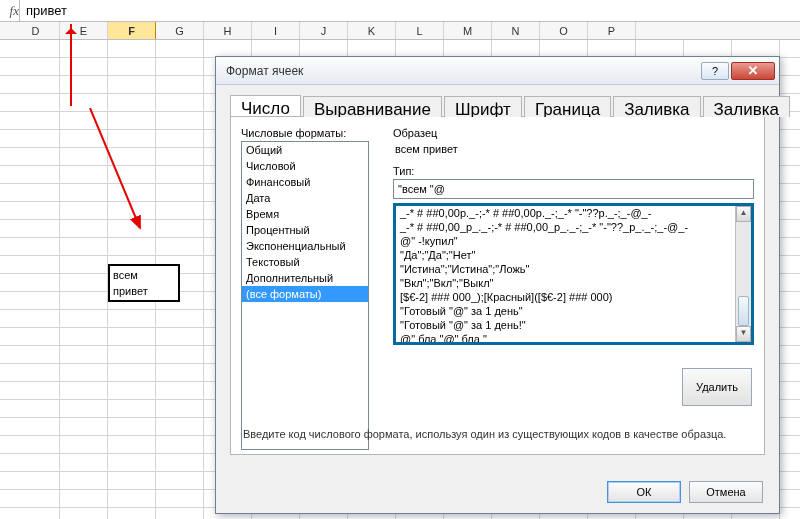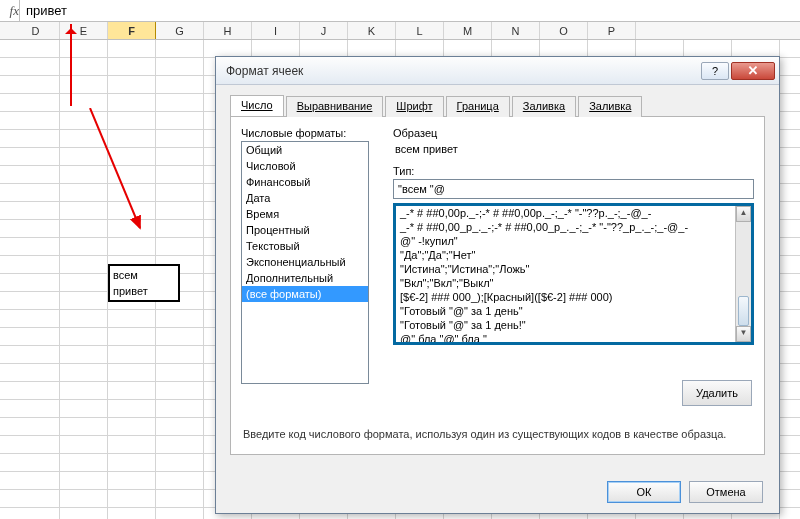--- a/index.html
+++ b/index.html
@@ -29,41 +29,41 @@
 
   
   .dialog { position: absolute; left: 215px; top: 56px; width: 565px; height: 458px; border: 1px solid #6b7f96; background: #f0f0f0; box-shadow: 2px 2px 8px rgba(0,0,0,0.3); }
   .titlebar { height: 28px; background: linear-gradient(#fdfdfd,#e4ebf3); display: flex; align-items: center; padding: 0 4px 0 10px; border-bottom: 1px solid #c0c8d4; }
   .titlebar .title { flex: 1; font-size: 12px; color: #333; }
   .titlebar .tbtn { width: 28px; height: 18px; margin-left: 2px; border: 1px solid #9aa7b8; border-radius: 2px; display: flex; align-items: center; justify-content: center; font-size: 11px; background: linear-gradient(#fafcff,#dbe6f4); }
   .titlebar .close { width: 44px; background: linear-gradient(#e9998e,#c9483a); color: #fff; font-weight: bold; border-color: #a03024; font-size: 13px; }
 
   .dlg-body { padding: 10px 14px; }
   .tabs { display: flex; border-bottom: 1px solid #b5b5b5; height: 22px; }
-  .tab { padding: 3px 10px 0; border: 1px solid #b5b5b5; border-bottom: none; margin-right: 2px; font-size: 11px; background: #f0f0f0; position: relative; top: 1px; cursor: default; text-decoration: underline; }
+  .tab { padding: 3px 10px 0; border: 1px solid #b5b5b5; border-bottom: none; margin-right: 2px; font-size: 17px; background: #f0f0f0; position: relative; top: 1px; cursor: default; }
   .tab.active { background: #fff; top: 0; padding-bottom: 1px; }
 
   .pane { border: 1px solid #b5b5b5; border-top: none; background: #fff; padding: 10px; height: 338px; position: relative; }
   .section { display: flex; gap: 24px; }
   .cat-col { width: 128px; }
   .label { font-size: 11px; margin-bottom: 2px; }
-  .listbox { border: 1px solid #7a8a99; height: 243px; overflow: hidden; background: #fff; font-size: 11px; }
+  .listbox { border: 1px solid #7a8a99; height: 309px; overflow: hidden; background: #fff; font-size: 11px; }
   .listbox div { padding: 1px 4px; line-height: 14px; white-space: nowrap; }
   .listbox .sel { background: #3399ff; color: #fff; }
   .right-col { flex: 1; }
   .sample-box { padding: 2px 0 10px 2px; font-size: 11px; }
   .type-input { width: 100%; border: 1px solid #7a8a99; padding: 2px 4px; font-size: 11px; height: 20px; }
   .fmt-list { border: 3px solid #0369a1; height: 142px; margin-top: 4px; position: relative; overflow: hidden; }
   .fmt-list .inner { font-size: 11px; }
   .fmt-list .inner div { padding: 0 4px; line-height: 14px; white-space: nowrap; }
   .fmt-list .sel { background: #3399ff; color: #fff; }
   .fmt-scroll { position: absolute; right: 0; top: 0; bottom: 0; width: 16px; background: #e9e9e9; border-left: 1px solid #c0c0c0; }
   .fmt-scroll .sbtn { height: 16px; background: linear-gradient(#fafafa,#d8d8d8); border: 1px solid #b0b0b0; font-size: 8px; text-align: center; line-height: 12px; color: #555; }
   .fmt-scroll .thumb { position: absolute; left: 2px; right: 2px; top: 90px; height: 30px; background: linear-gradient(#f4f8fc,#cedeec); border: 1px solid #9cb6cd; border-radius: 2px; }
-  .del-btn { position: absolute; right: 12px; bottom: 48px; width: 70px; height: 26px; border: 1px solid #9aa7b8; background: linear-gradient(#fafafa,#e2e2e2); font-size: 11px; }
+  .del-btn { position: absolute; right: 12px; bottom: 48px; width: 70px; height: 38px; border: 1px solid #9aa7b8; background: linear-gradient(#fafafa,#e2e2e2); font-size: 11px; }
   .hint { position: absolute; left: 12px; right: 12px; bottom: 14px; font-size: 11px; color: #333; }
 
   .dlg-footer { position: absolute; bottom: 10px; right: 16px; display: flex; gap: 8px; }
   .dlg-footer button { width: 74px; height: 22px; border: 1px solid #9aa7b8; background: linear-gradient(#fdfdfd,#e4e4e4); font-size: 11px; border-radius: 0; }
   .dlg-footer button.ok { border: 1px solid #4a90d9; box-shadow: 0 0 0 1px #a7d0f5 inset; }
 </style>
 </head>
 <body>
 
 <div class="formula-bar">
@@ -132,22 +132,22 @@
       <div class="section">
         <div class="cat-col">
           <div class="label">Числовые форматы:</div>
           <div class="listbox">
               <div>Общий</div>
               <div>Числовой</div>
               <div>Финансовый</div>
               <div>Дата</div>
               <div>Время</div>
               <div>Процентный</div>
+              <div>Экспоненциальный</div>
               <div>Текстовый</div>
-              <div>Экспоненциальный</div>
               <div>Дополнительный</div>
               <div class="sel">(все форматы)</div>
             </div>
         </div>
         <div class="right-col">
           <div class="label">Образец</div>
           <div class="sample-box">всем привет</div>
           <div class="label">Тип:</div>
           <input class="type-input" value="&quot;всем &quot;@" style="">
           <div class="fmt-list">

